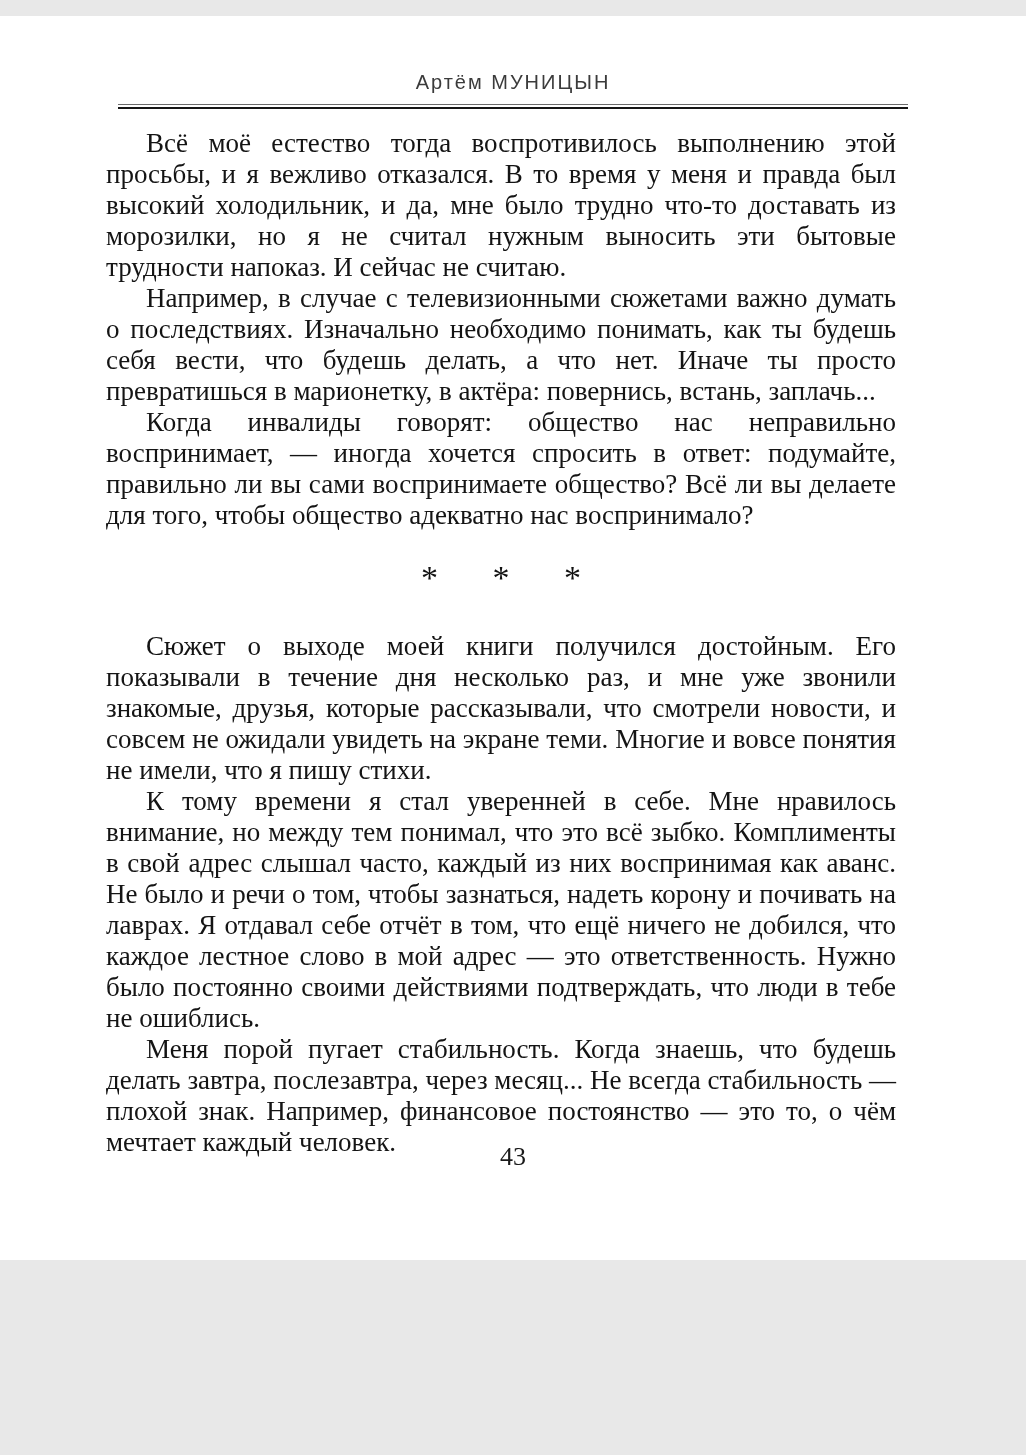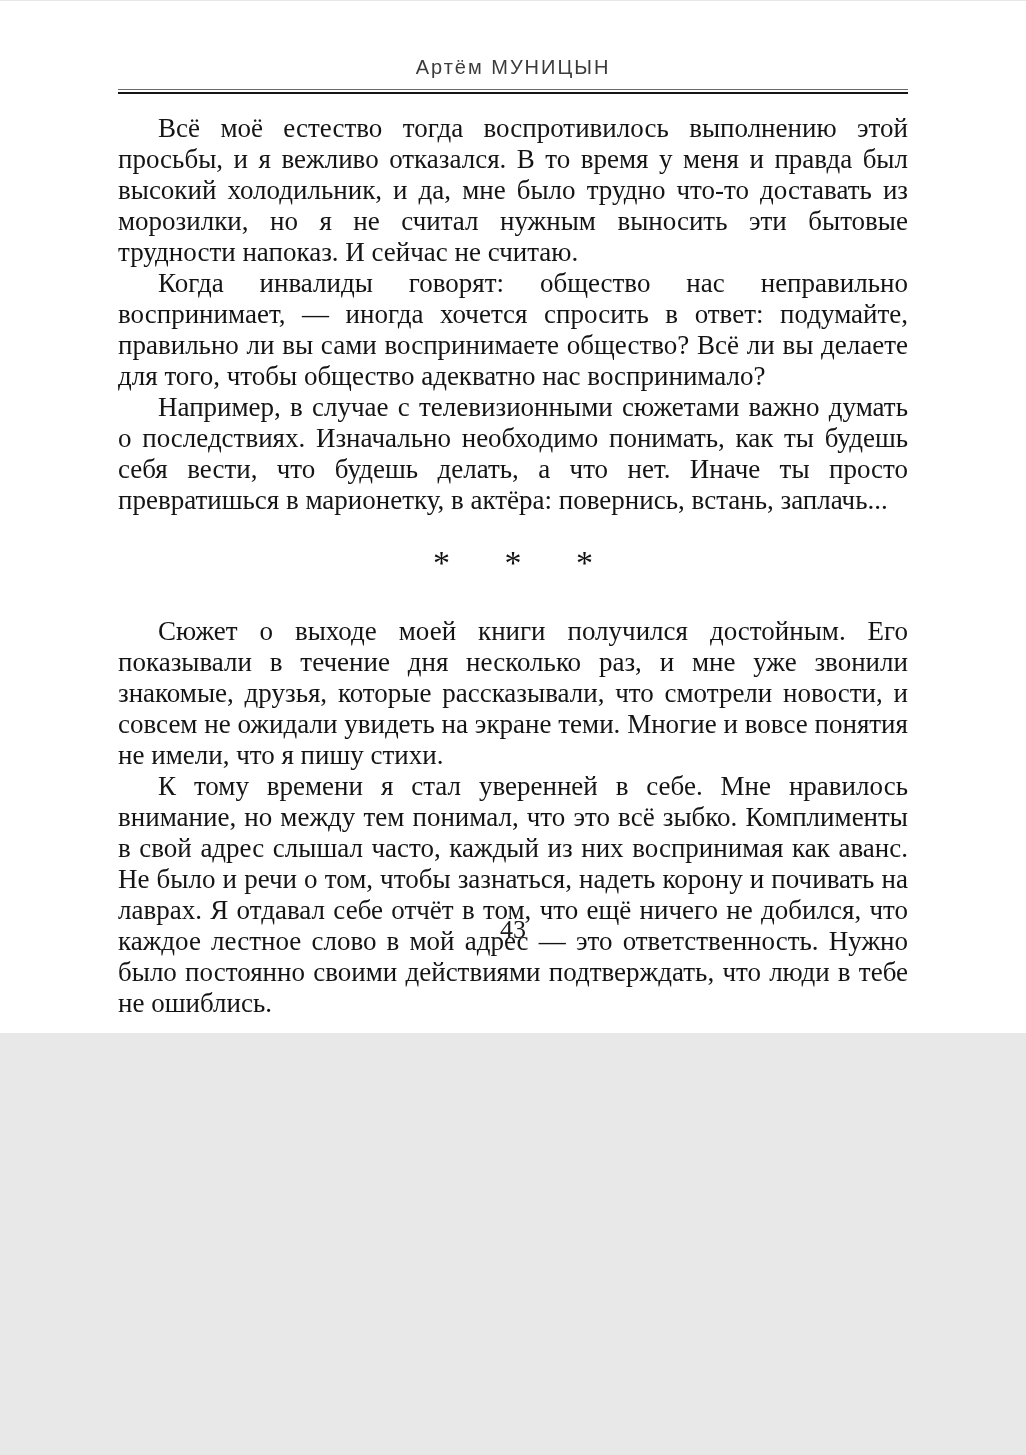--- a/index.html
+++ b/index.html
@@ -3,23 +3,23 @@
 <meta charset="utf-8">
 <style>
   html, body {
     margin: 0;
     padding: 0;
     background: #e8e8e8;
   }
   .page {
     position: relative;
     width: 1026px;
-    height: 1032px;
+    height: 1244px;
     background: #ffffff;
-    margin: 1px auto;
+    margin: 16px auto;
     overflow: hidden;
     color: #161616;
   }
   .running-header {
     position: absolute;
     top: 55px;
     left: 118px;
     width: 790px;
     text-align: center;
   }
@@ -36,21 +36,21 @@
     left: 118px;
     width: 790px;
     height: 2px;
     border-top: 1px solid #6a6a6a;
     border-bottom: 2px solid #151515;
     background: #ffffff;
   }
   .text-block {
     position: absolute;
     top: 112px;
-    left: 118px;
+    left: 106px;
     width: 790px;
     font-family: "Liberation Serif", "DejaVu Serif", serif;
     font-size: 27px;
     line-height: 31px;
     text-align: justify;
     color: #141414;
   }
   .para {
     margin: 0;
     text-indent: 40px;
@@ -82,24 +82,25 @@
 <div class="page">
 
   <div class="running-header">
     <span class="header-title">Артём МУНИЦЫН</span>
   </div>
 
   <div class="header-rule"></div>
 
   <div class="text-block">
     <p class="para">Всё моё естество тогда воспротивилось выполнению этой просьбы, и я вежливо отказался. В то время у меня и правда был высокий холодильник, и да, мне было трудно что-то доставать из морозилки, но я не считал нужным выносить эти бытовые трудности напоказ. И сейчас не считаю.</p>
+    <p class="para">Например, в случае с телевизионными сюжетами важно думать о последствиях. Изначально необходимо понимать, как ты будешь себя вести, что будешь делать, а что нет. Иначе ты просто превратишься в марионетку, в актёра: повернись, встань, заплачь...</p>
     <p class="para">Когда инвалиды говорят: общество нас неправильно воспринимает, — иногда хочется спросить в ответ: подумайте, правильно ли вы сами воспринимаете общество? Всё ли вы делаете для того, чтобы общество адекватно нас воспринимало?</p>
-    <p class="para">Например, в случае с телевизионными сюжетами важно думать о последствиях. Изначально необходимо понимать, как ты будешь себя вести, что будешь делать, а что нет. Иначе ты просто превратишься в марионетку, в актёра: повернись, встань, заплачь...</p>
 
     <p class="para separator">* * *</p>
 
     <p class="para">Сюжет о выходе моей книги получился достойным. Его показывали в течение дня несколько раз, и мне уже звонили знакомые, друзья, которые рассказывали, что смотрели новости, и совсем не ожидали увидеть на экране теми. Многие и вовсе понятия не имели, что я пишу стихи.</p>
     <p class="para">К тому времени я стал уверенней в себе. Мне нравилось внимание, но между тем понимал, что это всё зыбко. Комплименты в свой адрес слышал часто, каждый из них воспринимая как аванс. Не было и речи о том, чтобы зазнаться, надеть корону и почивать на лаврах. Я отдавал себе отчёт в том, что ещё ничего не добился, что каждое лестное слово в мой адрес — это ответственность. Нужно было постоянно своими действиями подтверждать, что люди в тебе не ошиблись.</p>
+    <p class="para">Меня порой пугает стабильность. Когда знаешь, что будешь делать завтра, послезавтра, через месяц... Не всегда стабильность — плохой знак. Например, финансовое постоянство — это то, о чём мечтает каждый человек.</p>
   </div>
 
   <div class="page-number">43</div>
 
 </div>
 
 </body></html>

